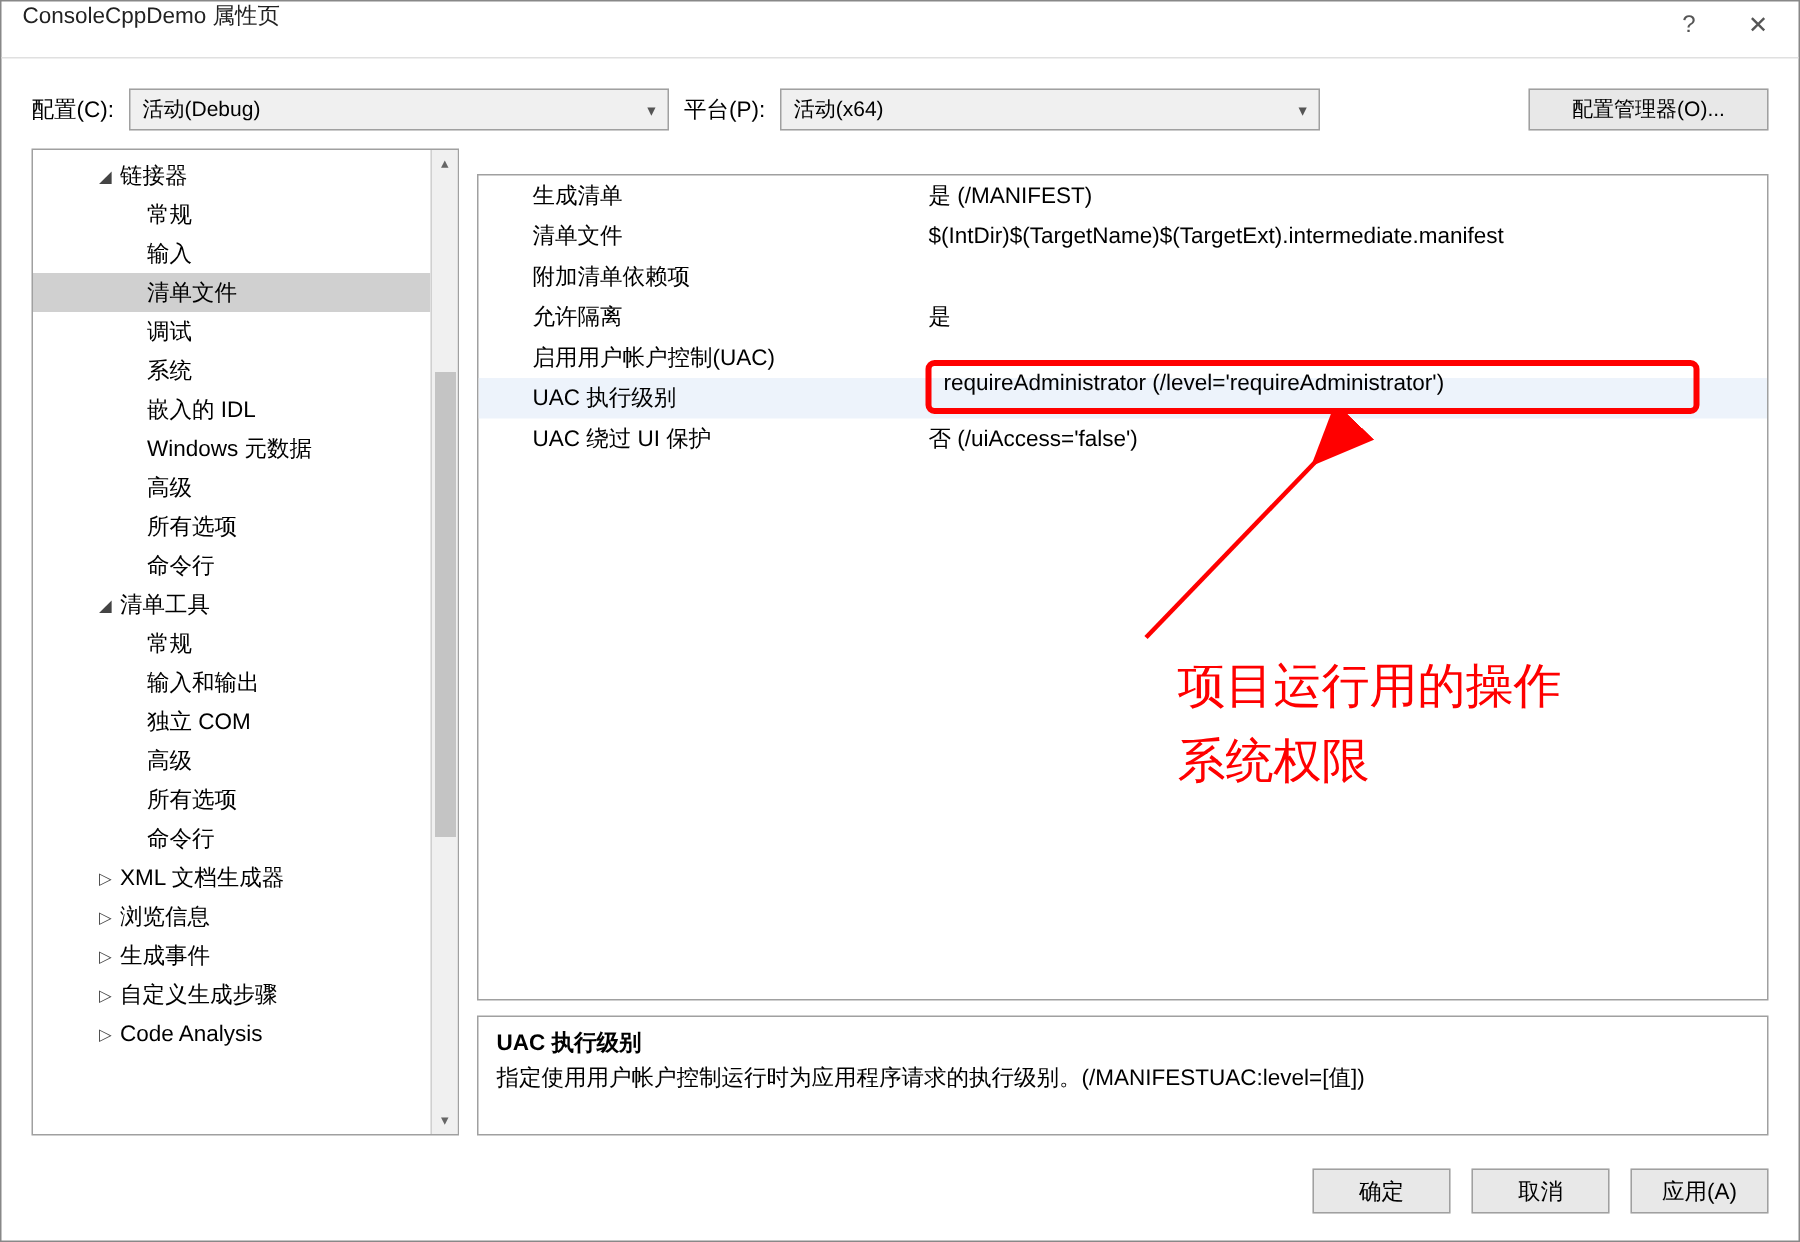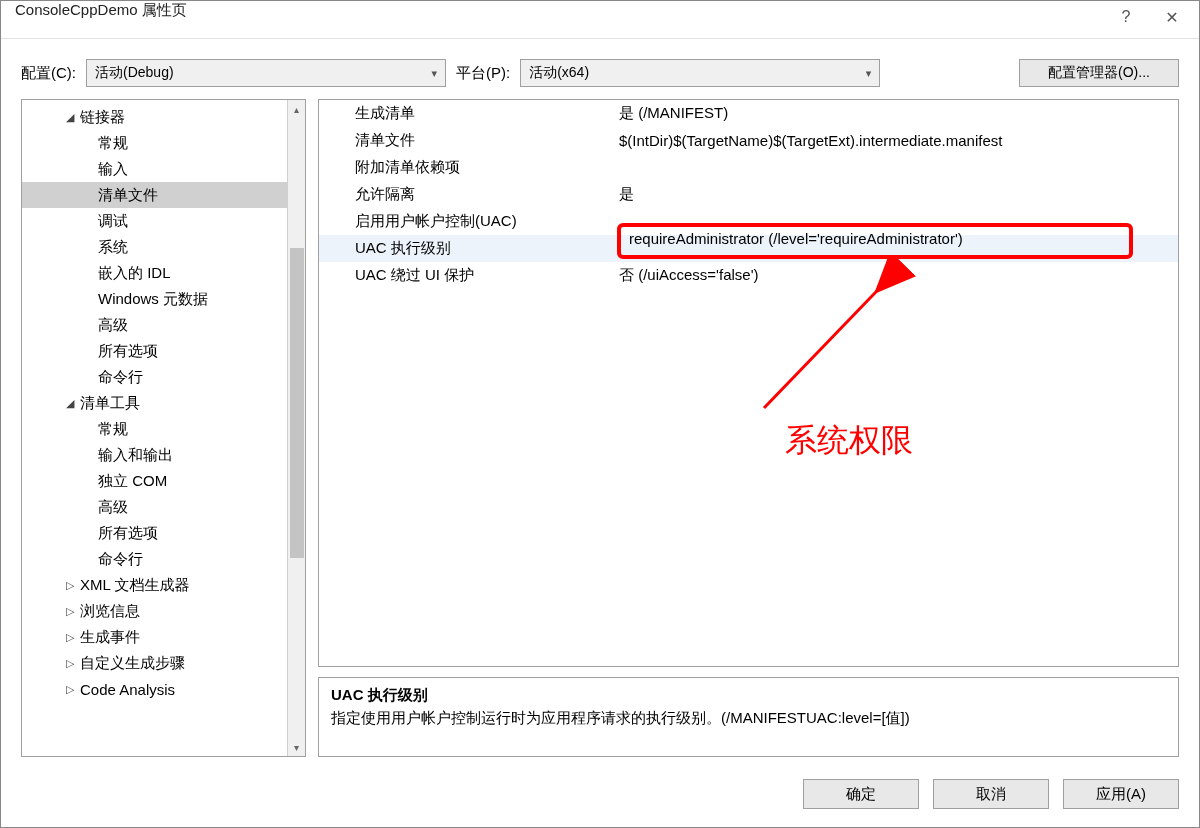--- a/index.html
+++ b/index.html
@@ -21,35 +21,35 @@
 .tree-panel { width: 285px; border: 1px solid #a0a0a0; display: flex; }
 .tree-scroll { flex: 1; overflow: hidden; padding: 4px 0; }
 .tree-item { height: 26px; display: flex; align-items: center; padding-left: 12px; font-size: 15px; }
 .tree-item.lvl1 { padding-left: 44px; }
 .tree-item.lvl2 { padding-left: 76px; align-items: center; }
 .tree-item.selected { background: #d0d0d0; }
 .tree-item .tri { display: inline-block; width: 14px; font-size: 11px; color: #444; }
 .tree-scrollbar { width: 18px; background: #f0f0f0; border-left: 1px solid #d0d0d0; display: flex; flex-direction: column; align-items: center; }
 .sb-arrow { height: 18px; width: 100%; display: flex; align-items: center; justify-content: center; font-size: 10px; color: #666; }
 .sb-thumb { width: 14px; background: #c4c4c4; margin-top: 130px; height: 310px; }
-.right-panel { flex: 1; display: flex; flex-direction: column; gap: 10px; min-width: 0; }
+.right-panel { flex: 1; display: flex; flex-direction: column; gap: 10px; min-width: 0; margin-top: 17px; }
 .props-panel { flex: 1; border: 1px solid #a0a0a0; position: relative; overflow: hidden; }
 .prop-row { display: flex; height: 27px; align-items: center; }
 .prop-label { width: 296px; padding-left: 36px; font-size: 15px; white-space: nowrap; }
 .prop-value { flex: 1; font-size: 15px; padding-left: 4px; white-space: nowrap; overflow: hidden; }
 .prop-row.selected { background: #edf3fb; }
 .highlight-box { position: absolute; border: 4px solid #ff0000; border-radius: 6px; left: 298px; top: 123px; width: 516px; height: 36px; pointer-events: none; }
 .highlight-box .inner { font-weight: normal; font-size: 15px; padding: 3px 8px; white-space: nowrap; }
 .arrow-svg { position: absolute; left: 420px; top: 158px; pointer-events: none; }
 .annotation { position: absolute; left: 466px; top: 316px; color: #ff0000; font-size: 32px; line-height: 1.55; }
 .desc-panel { border: 1px solid #a0a0a0; padding: 8px 12px; height: 80px; }
 .desc-title { font-weight: bold; font-size: 15px; margin-bottom: 4px; }
 .desc-text { font-size: 15px; }
 .footer-btns { display: flex; justify-content: flex-end; gap: 14px; padding: 12px 20px 18px 20px; }
-.footer-btn { border: 1px solid #a0a0a0; background: #e8e8e8; width: 116px; height: 30px; display: flex; align-items: center; justify-content: center; font-size: 15px; }
+.footer-btn { border: 1px solid #a0a0a0; background: #e8e8e8; width: 92px; height: 30px; display: flex; align-items: center; justify-content: center; font-size: 15px; }
 </style>
 </head>
 <body>
 
 <div class="window">
 
   <div class="titlebar">
     <span class="titlebar-text">ConsoleCppDemo 属性页</span>
     <div class="titlebar-btns">
       <div class="titlebar-btn">?</div>
@@ -200,20 +200,21 @@
         <svg class="arrow-svg" width="180" height="170">
           <defs>
             <marker id="ah" markerWidth="14" markerHeight="14" refX="2" refY="6" orient="auto">
               <path d="M0,0 L0,12 L14,6 z" fill="#ff0000"></path>
             </marker>
           </defs>
           <line x1="160" y1="10" x2="25" y2="150" stroke="#ff0000" stroke-width="3" marker-start="url(#ah)"></line>
         </svg>
 
         <div class="annotation">
+          <div>项目运行用的操作</div>
           <div>系统权限</div>
         </div>
       </div>
 
       <div class="desc-panel">
         <div class="desc-title">UAC 执行级别</div>
         <div class="desc-text">指定使用用户帐户控制运行时为应用程序请求的执行级别。(/MANIFESTUAC:level=[值])</div>
       </div>
     </div>
   </div>

